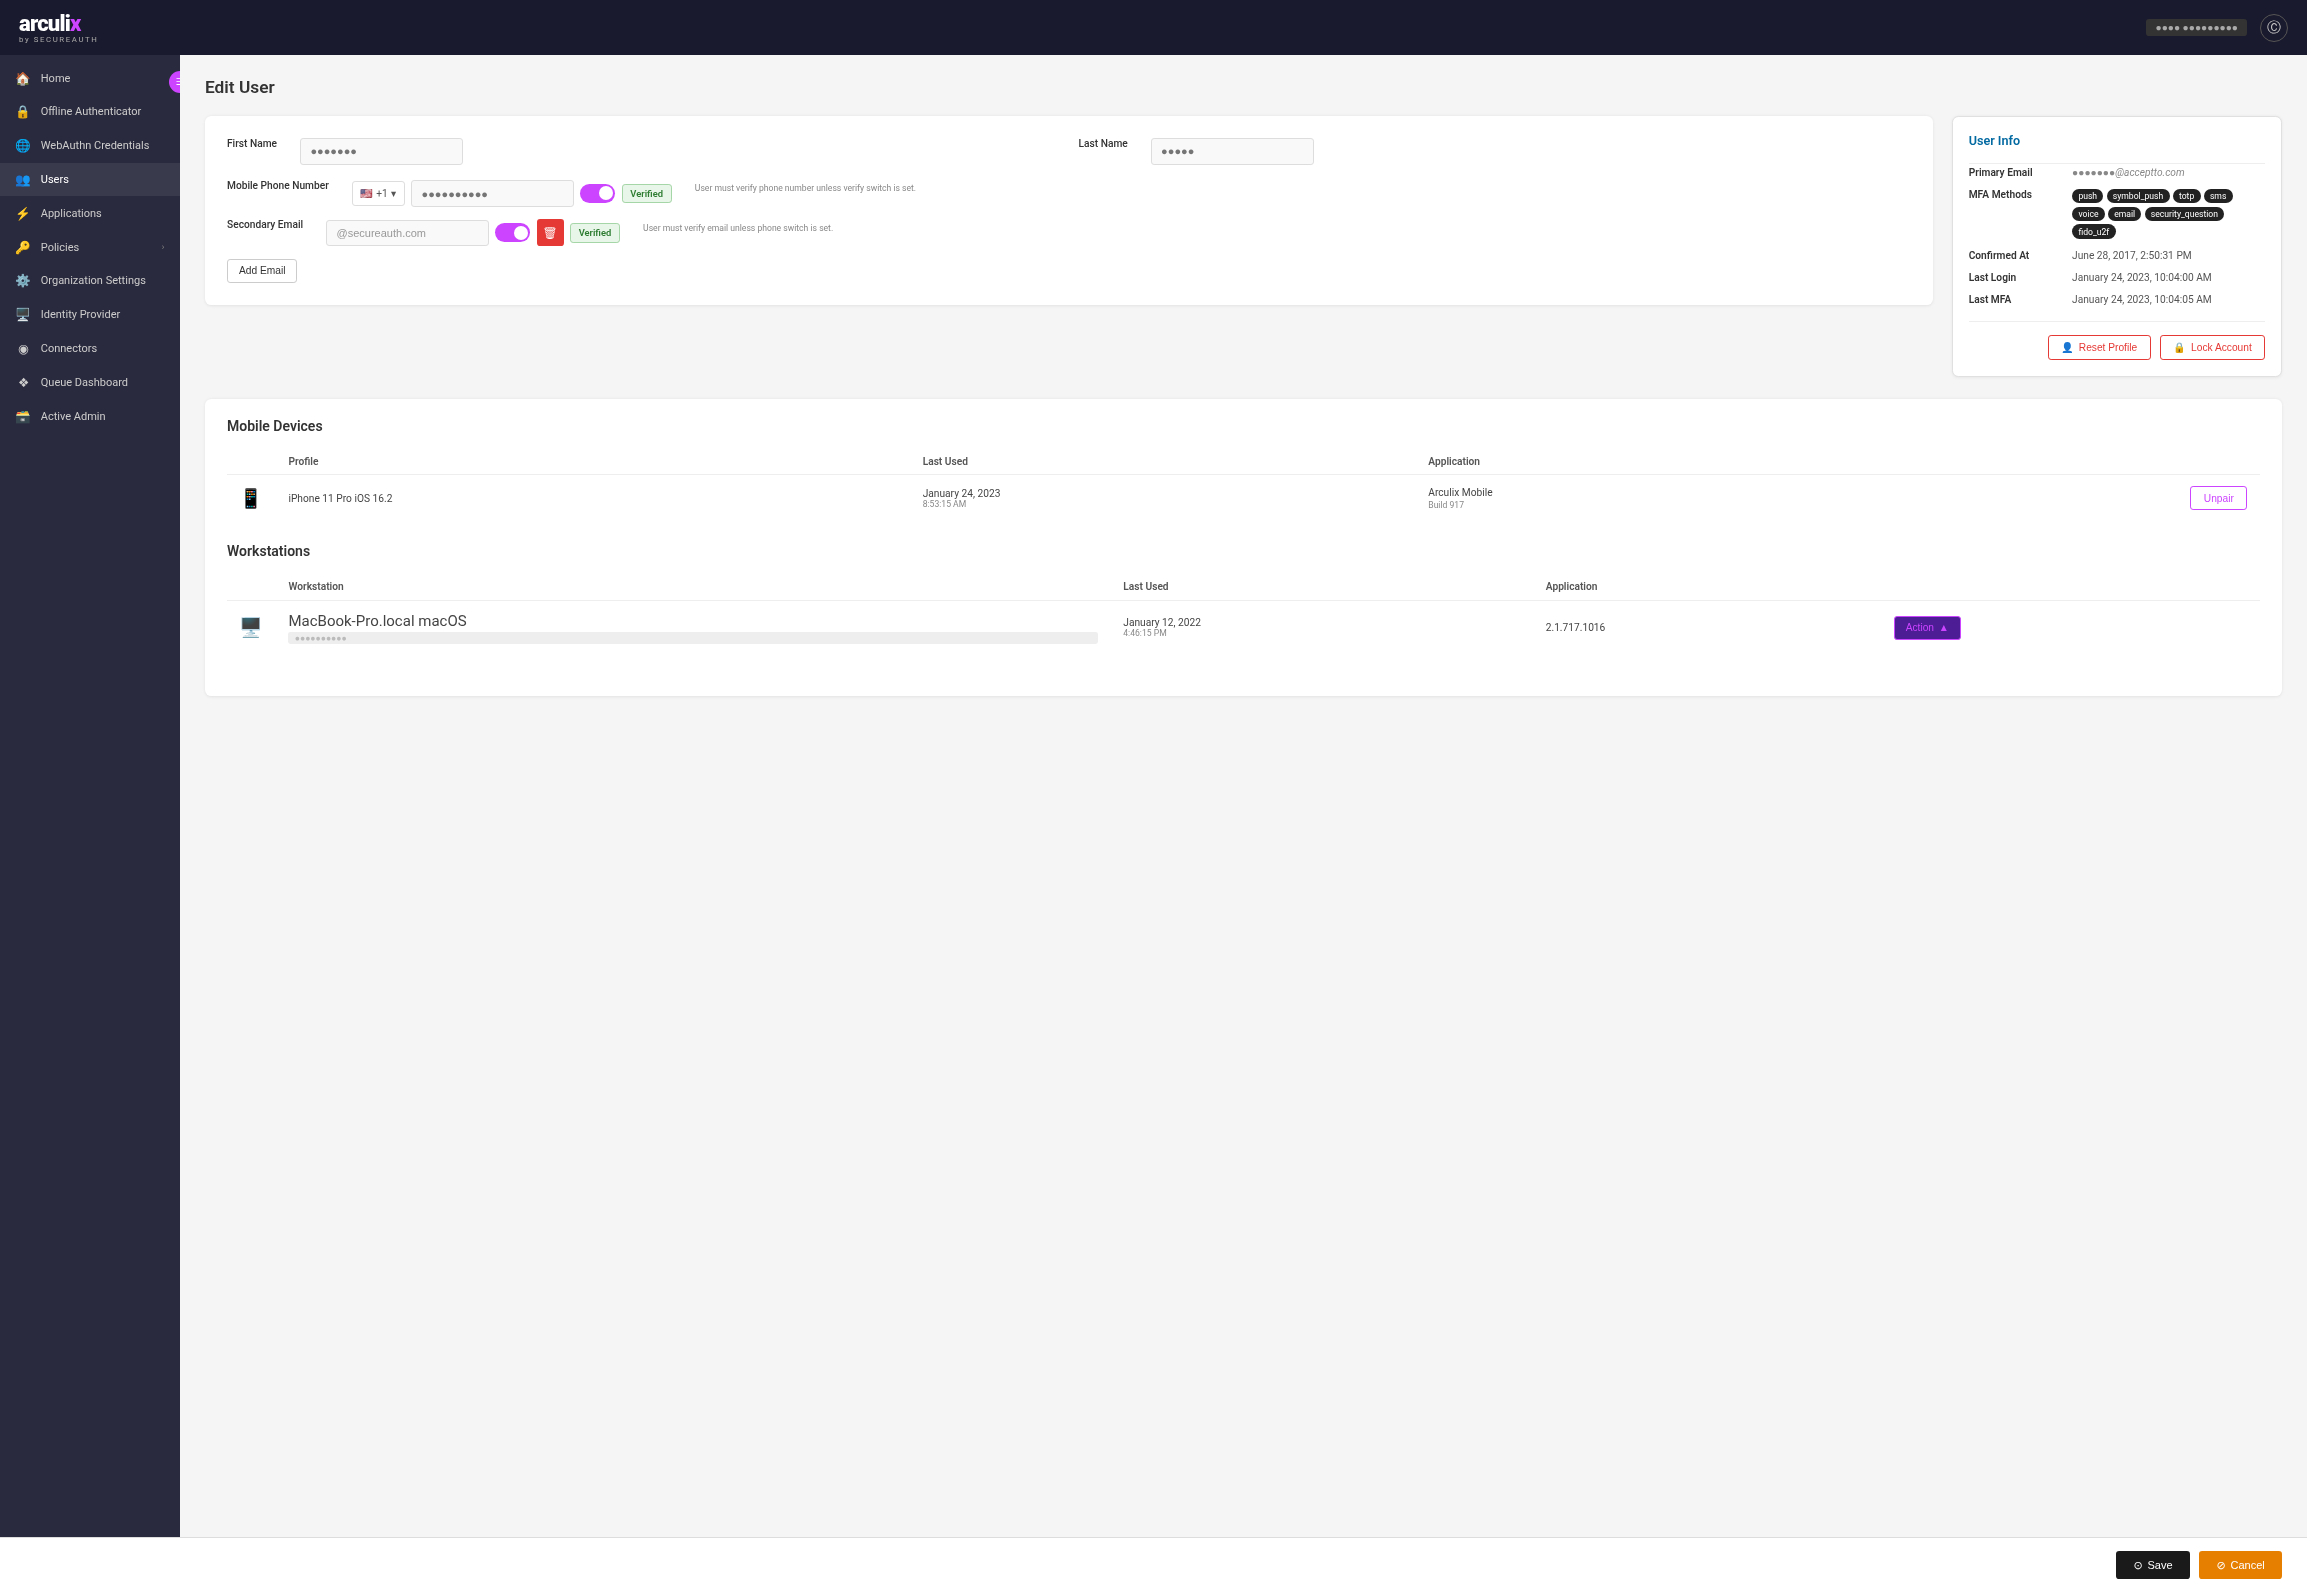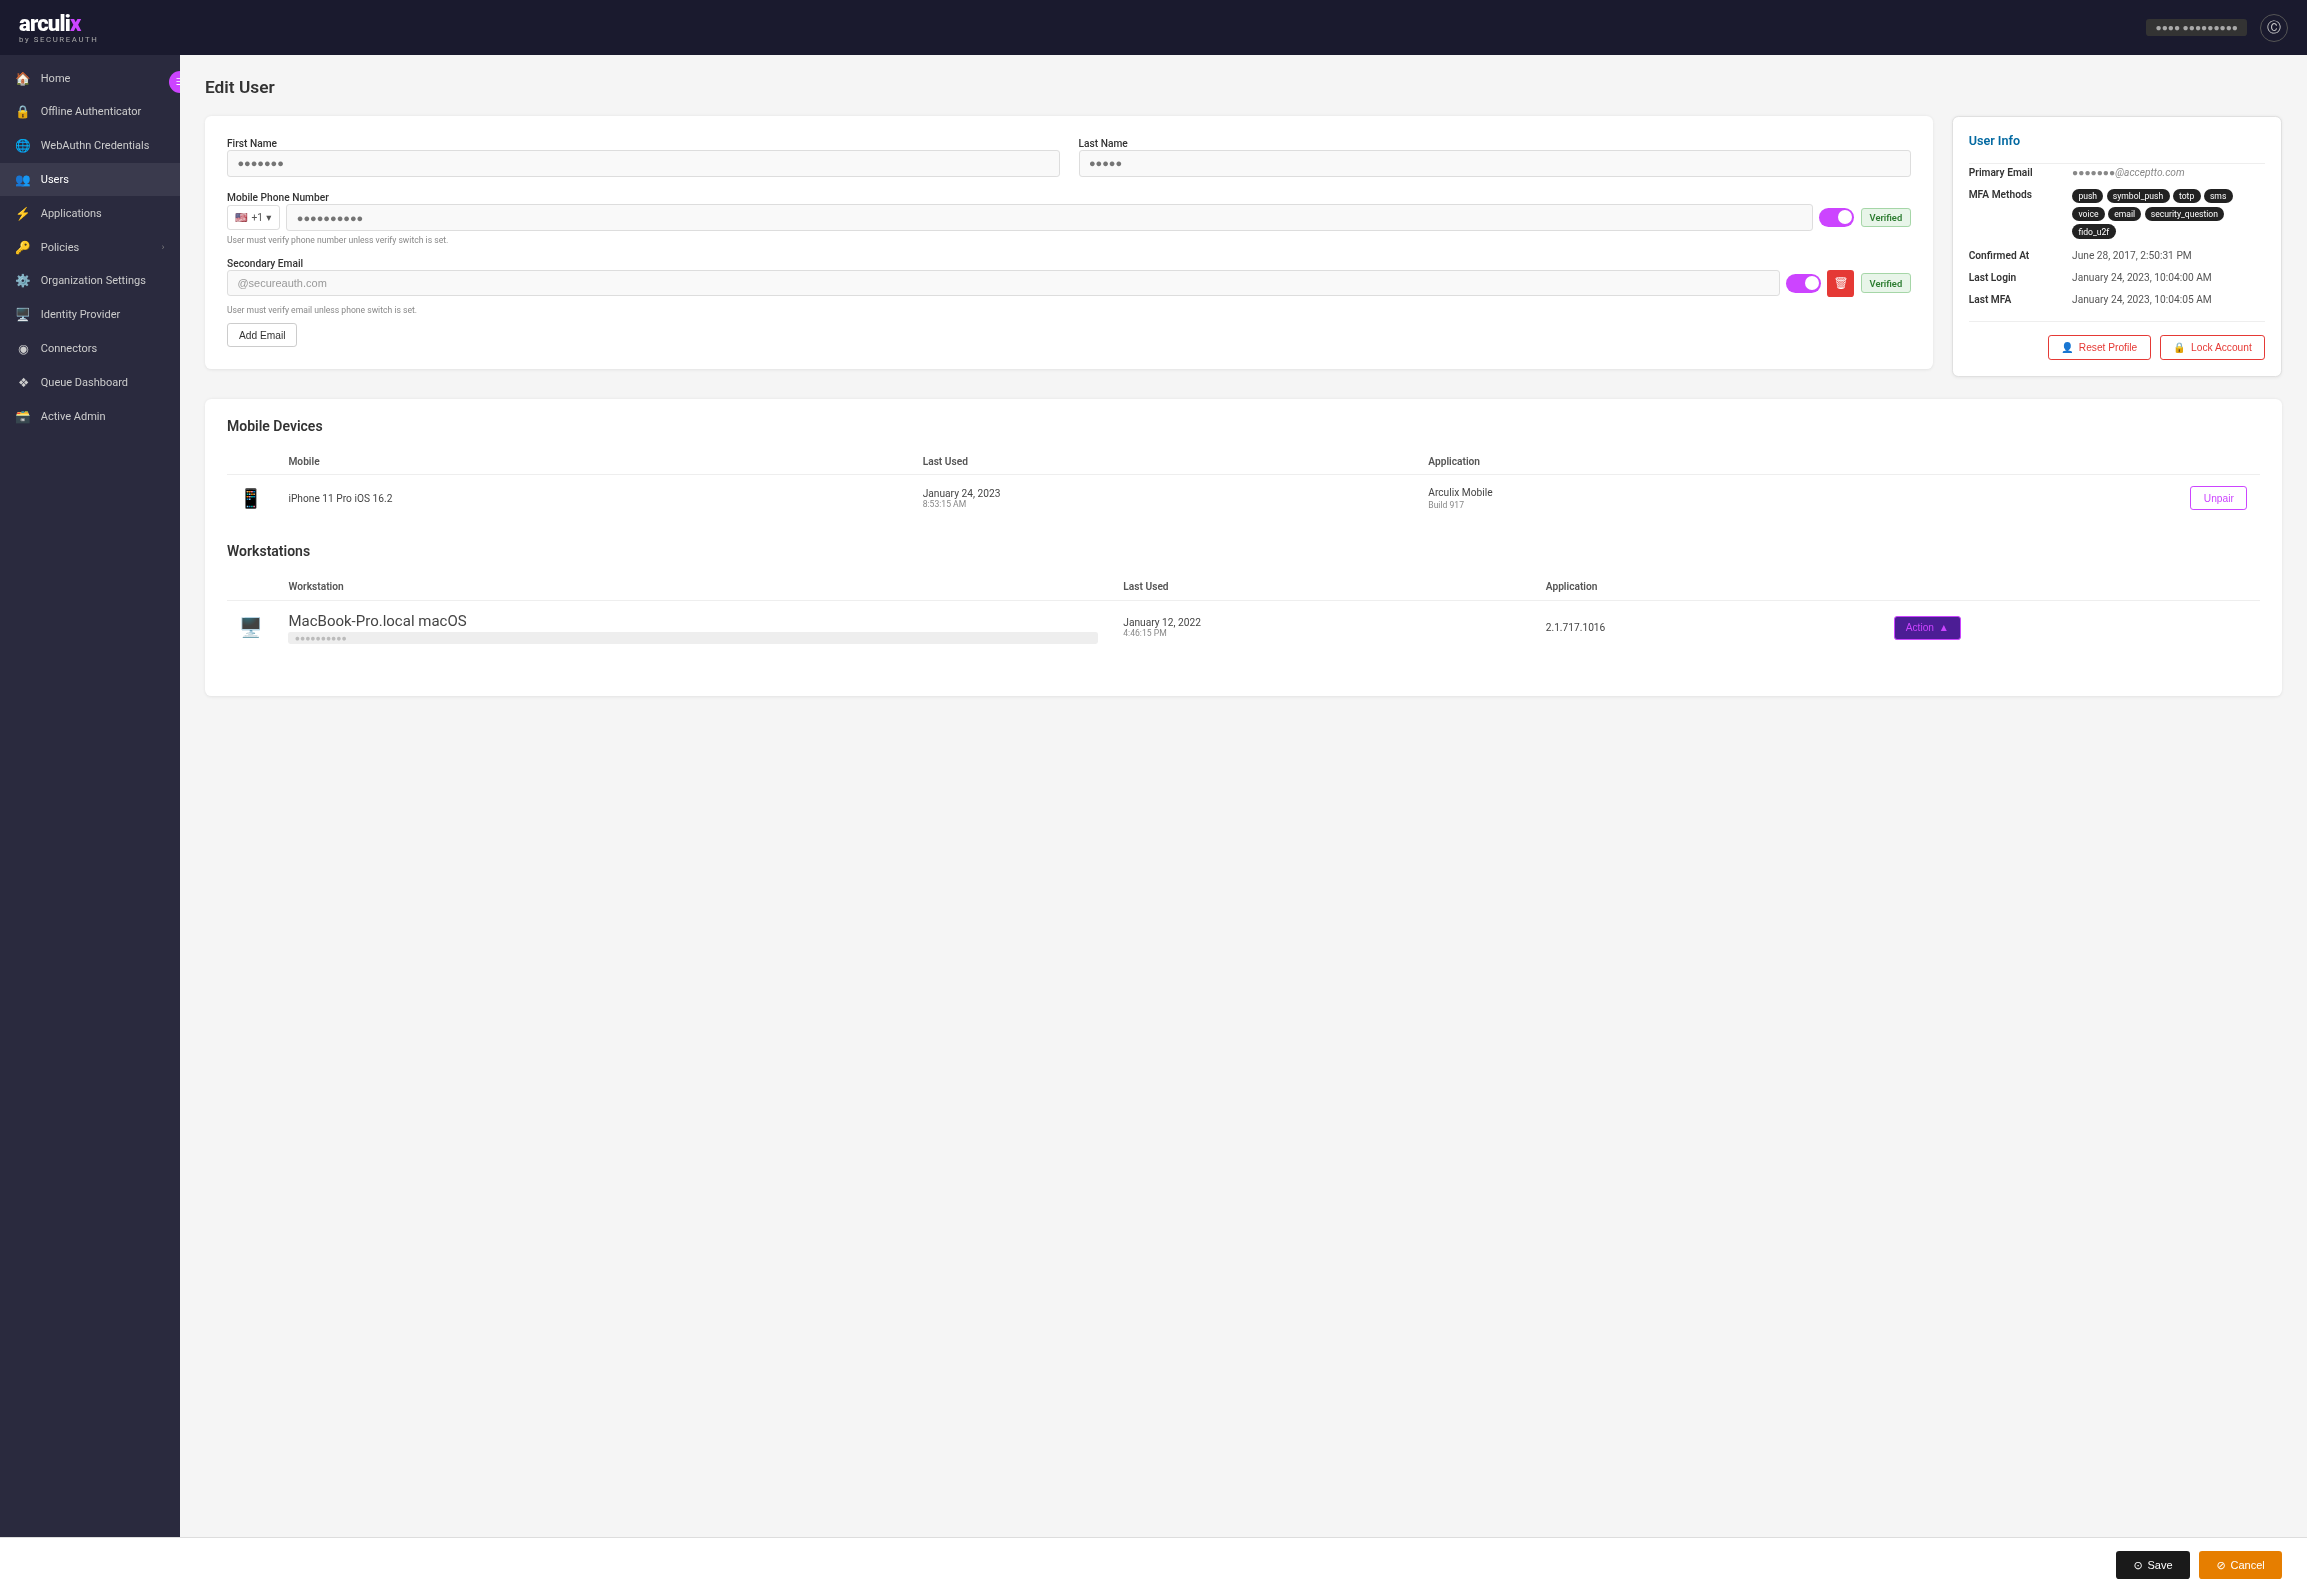--- a/index.html
+++ b/index.html
@@ -129,22 +129,22 @@
       margin-bottom: 19px;
     }
     .form-row {
       display: flex;
       gap: 19px;
       margin-bottom: 15.7px;
     }
     .form-group {
       flex: 1;
       display: flex;
-      flex-direction: column;
-      gap: 1px;
+      flex-direction: row;
+      gap: 23px;
     }
     .form-label {
       font-size: 10.2px;
       font-weight: 500;
       color: #333;
     }
     .form-input {
       border: 0.8px solid #ddd;
       border-radius: 3.1px;
       padding: 6.3px 9.4px;
@@ -632,21 +632,21 @@
         </div>
       </div>
     </div>
 
     <div class="table-section">
       <h2 class="section-title">Mobile Devices</h2>
       <table class="data-table">
         <thead>
           <tr>
             <th style="width:31px;"></th>
-            <th>Mobile</th>
+            <th>Profile</th>
             <th>Last Used</th>
             <th>Application</th>
             <th></th>
           </tr>
         </thead>
         <tbody>
           <tr>
             <td>
               <span class="device-icon">📱</span>
             </td>

